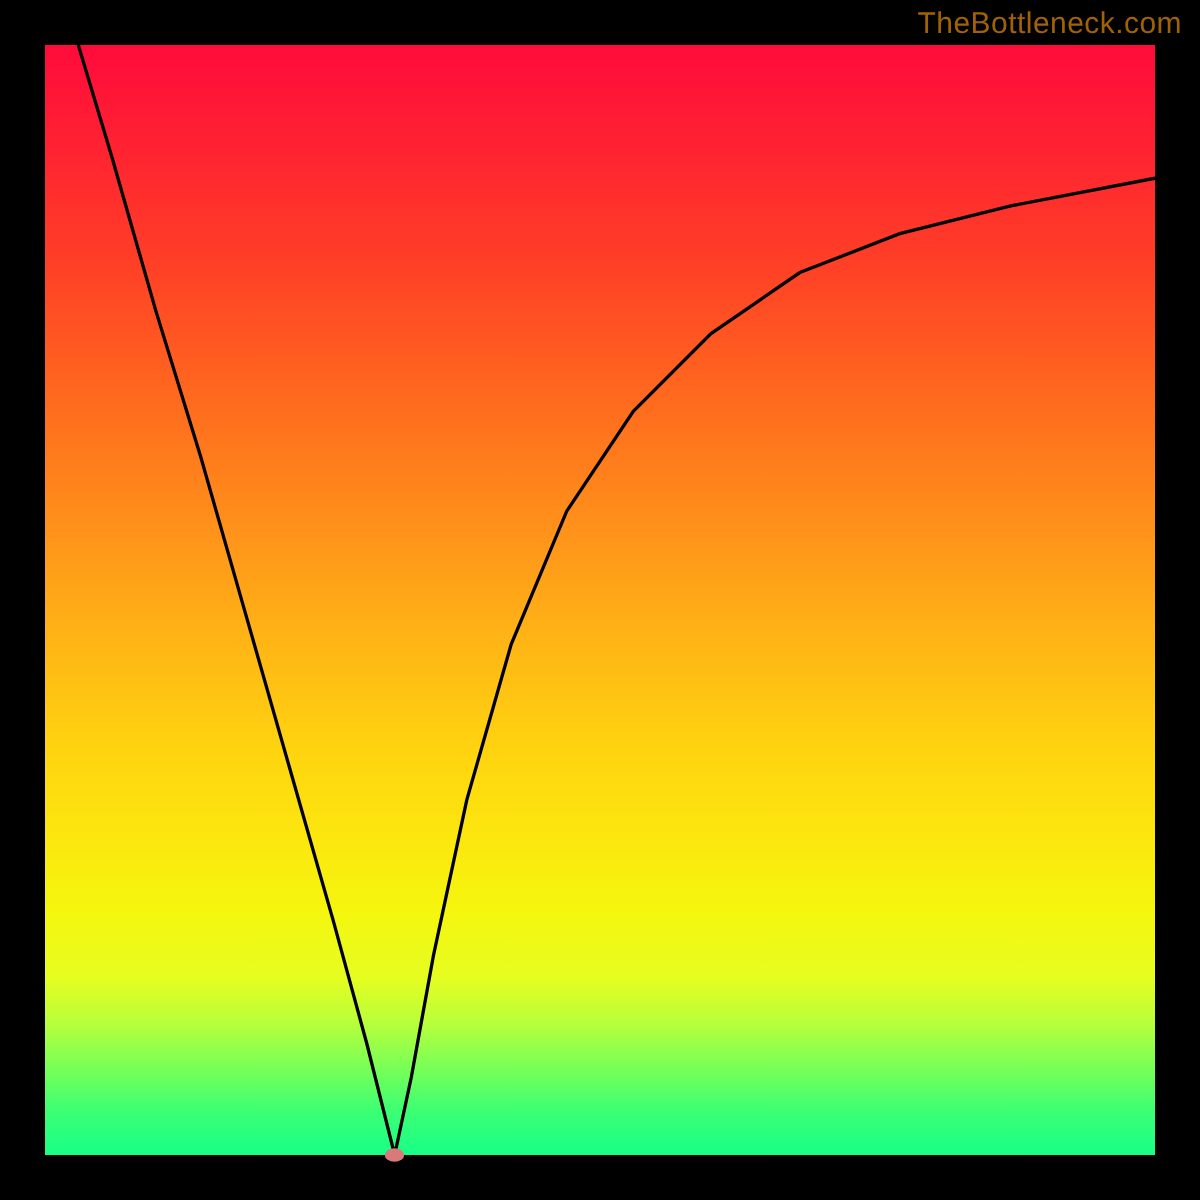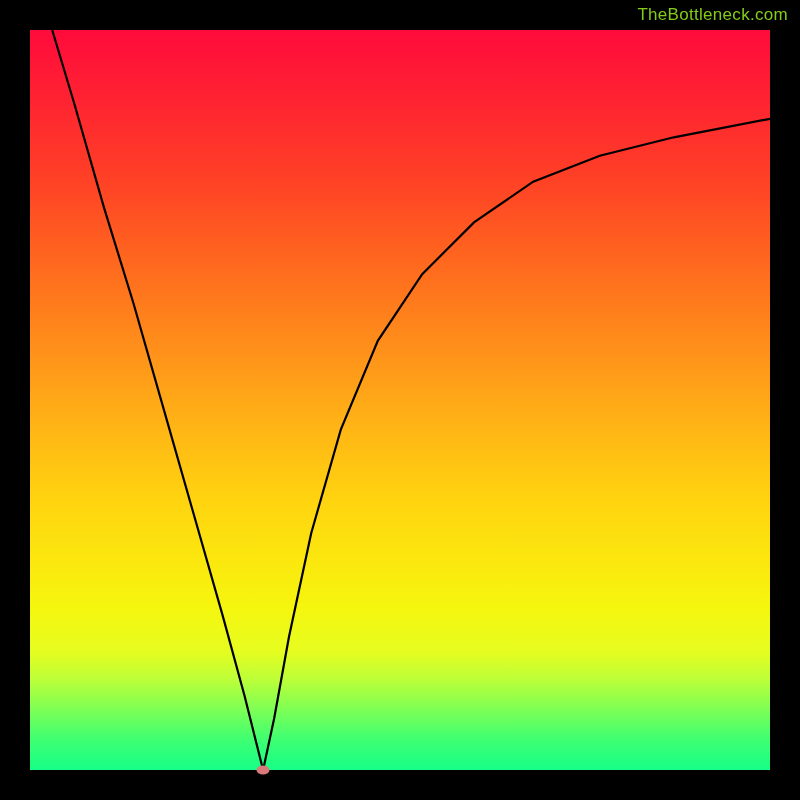--- a/index.html
+++ b/index.html
@@ -55,22 +55,22 @@
     width: 13px;
     height: 9px;
     border-radius: 50%;
     background: #d97a7a;
     transform: translate(-50%, -50%);
   }
   .watermark {
     position: absolute;
     top: 5px;
     right: 12px;
-    color: #84cc16;
-    font-size: 17px;
+    color: #a16207;
+    font-size: 20px;
     letter-spacing: 0.3px;
     font-weight: 500;
   }
 </style>
 </head>
 <body>
 
 <div class="frame">
   <div class="plot">
     <svg class="curve-svg" viewBox="0 0 740 740" preserveAspectRatio="none">

